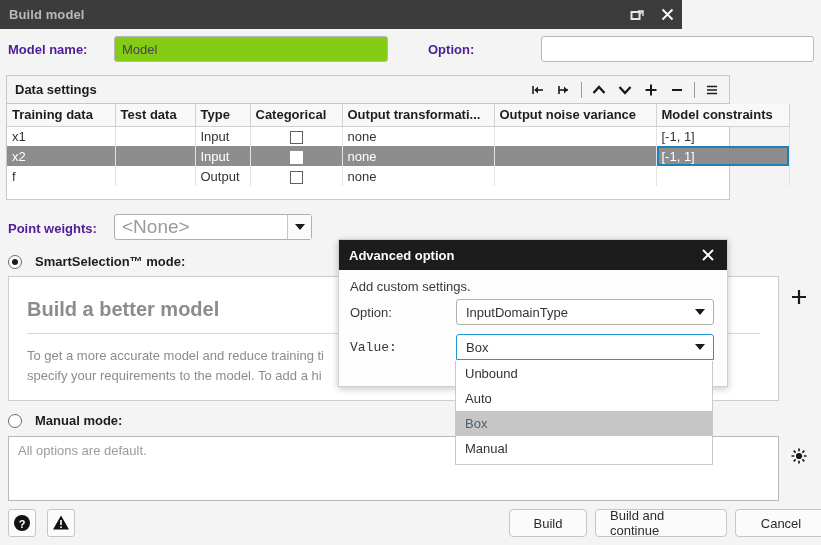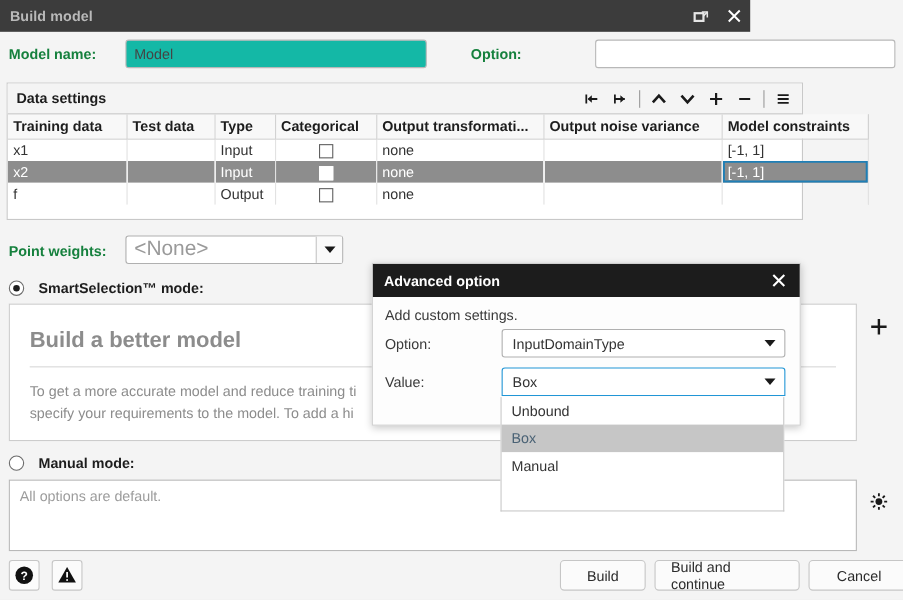--- a/index.html
+++ b/index.html
@@ -42,28 +42,28 @@
 
   
   .formrow {
     position: absolute; left: 0; top: 29px;
     width: 821px; height: 41px;
     background: #f4f4f4;
   }
   .lbl-bold {
     font-weight: bold;
     font-size: 13px;
-    color: #15803d;
+    color: #4c1d95;
   }
   #lbl-model-name { position: absolute; left: 8px; top: 42px; }
   #inp-model-name {
     position: absolute; left: 114px; top: 36px;
     width: 274px; height: 26px;
     border: 1px solid #b8b8b8; border-radius: 3px;
-    background: #14b8a6;
+    background: #84cc16;
     padding: 0 7px;
     font-family: "Liberation Sans", sans-serif;
     font-size: 13px;
     color: #444;
     outline: none;
   }
   #lbl-comment { position: absolute; left: 428px; top: 42px; }
   #inp-comment {
     position: absolute; left: 541px; top: 36px;
     width: 273px; height: 26px;
@@ -317,21 +317,21 @@
     width: 20px; height: 20px;
     display: flex; align-items: center; justify-content: center;
     color: #fff;
   }
   #dialog-subtitle {
     font-size: 13px; color: #3a3a3a;
     margin: 9px 0 0 11px;
   }
   .dlg-row { position: absolute; display: flex; align-items: center; }
   #dlg-lbl-option { left: 11px; top: 65px; font-size: 13px; color: #3a3a3a; }
-  #dlg-lbl-value  { left: 11px; top: 100px; font-size: 13px; color: #3a3a3a; }
+  #dlg-lbl-value  { left: 11px; top: 100px; font-size: 13px; color: #3a3a3a; font-family: Liberation Mono, monospace; }
   .dlg-combo {
     position: absolute;
     height: 26px;
     border: 1px solid #b0b0b0;
     border-radius: 3px;
     background: #fff;
     display: flex; align-items: center;
   }
   .dlg-combo .t {
     flex: 1; padding-left: 9px;
@@ -591,17 +591,18 @@
     <div class="dlg-combo" id="dlg-cmb-value">
       <div class="t">Box</div>
       <div class="a">
           <span class="caret"></span>
         </div>
     </div>
   </div>
 
   <div id="dlg-dropdown">
     <div class="dd-item">Unbound</div>
+    <div class="dd-item">Auto</div>
     <div class="dd-item hl">Box</div>
     <div class="dd-item">Manual</div>
   </div>
 
 </div>
 
 </body></html>

